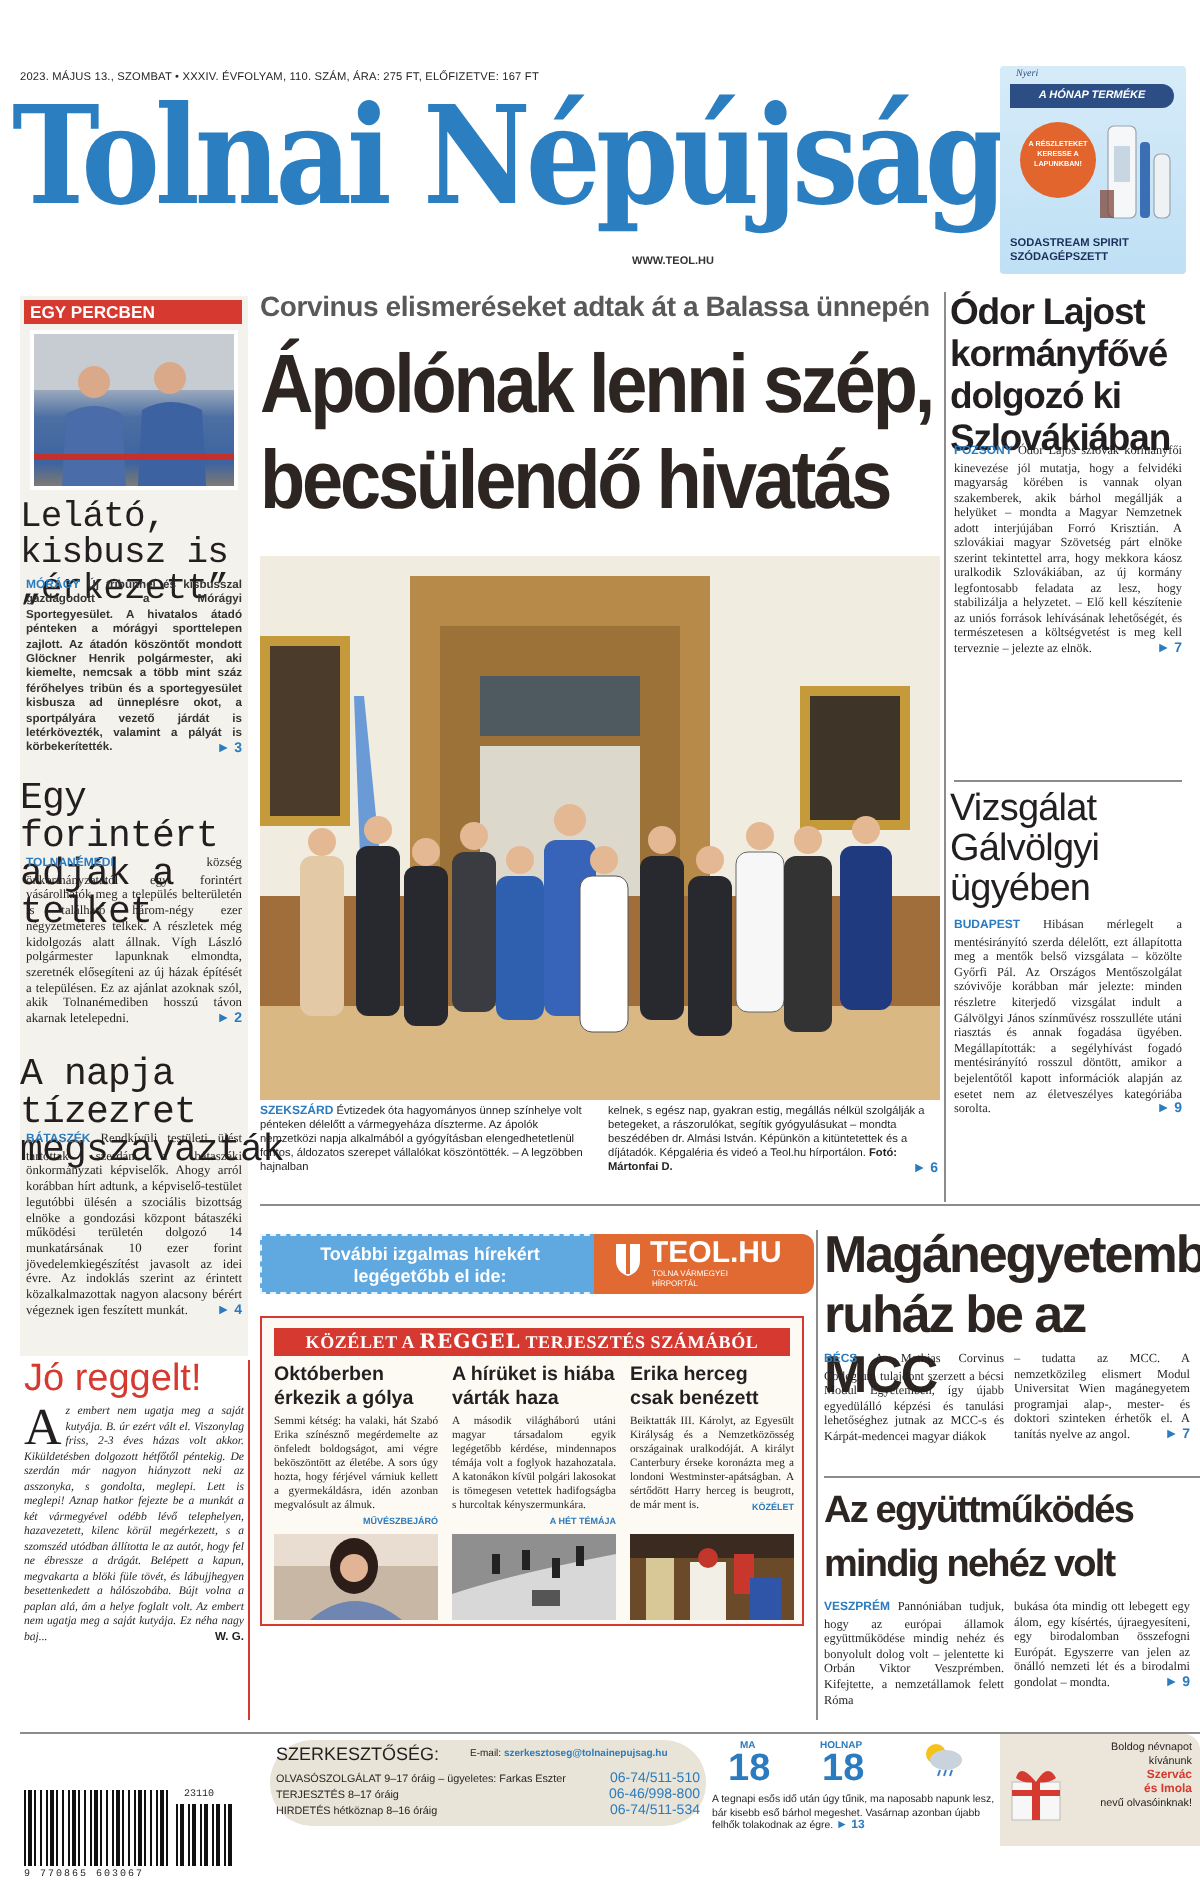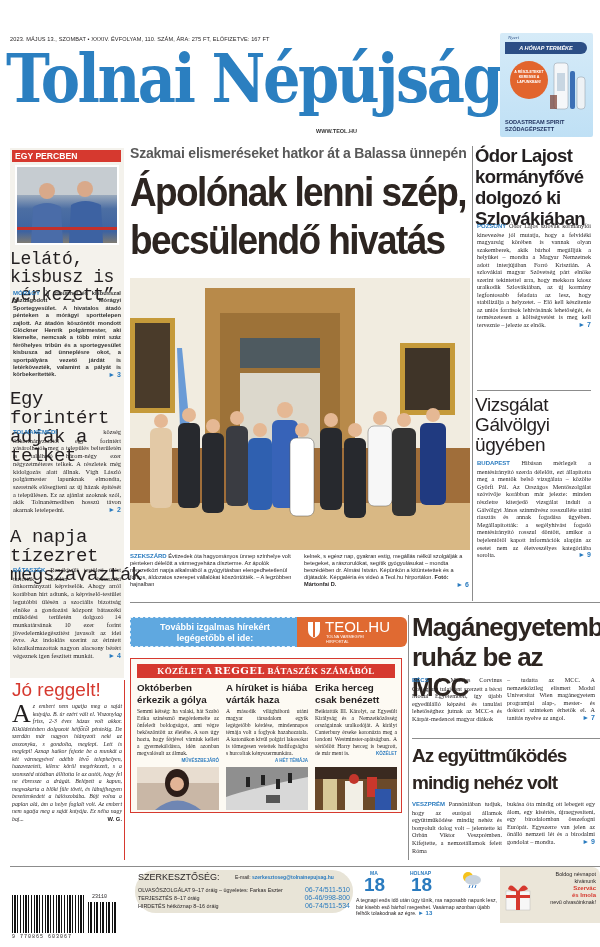--- a/index.html
+++ b/index.html
@@ -126,21 +126,21 @@
   <span style="float:right;font-weight:bold;font-style:normal;font-family:'Liberation Sans',sans-serif;">W. G.</span>
 </div>
 <div class="abs vline" style="left:124px;top:680px;height:180px;background:#d6392f;"></div>
 
 <div class="abs hline" style="left:10px;top:866px;width:590px;"></div>
 <div class="abs barcode"></div>
 <div class="abs barcode2"></div>
 <div class="abs" style="left:92px;top:894px;font-size:5px;font-family:'Liberation Mono',monospace;">23110</div>
 <div class="abs" style="left:12px;top:934px;font-size:5px;font-family:'Liberation Mono',monospace;letter-spacing:1px;">9 770865 603067</div>
 
-<div class="abs super">Szakmai elismeréseket hatkor át a Balassa ünnepén</div>
+<div class="abs super">Corvinus elismeréseket adtak át a Balassa ünnepén</div>
 <div class="abs main-head">
   <div>Ápolónak lenni szép,</div>
   <div>becsülendő hivatás</div>
 </div>
 <div class="abs photo-main">
   <svg width="340" height="272" viewBox="0 0 340 272">
     <rect width="340" height="272" fill="#f1ece0"></rect>
     <rect x="75" y="10" width="150" height="220" fill="#b88a4a"></rect>
     <rect x="90" y="35" width="120" height="190" fill="#9d7238"></rect>
     <rect x="110" y="60" width="80" height="30" fill="#4e5a60"></rect>
@@ -210,32 +210,32 @@
 
 <div class="abs teol-left">
   <div>További izgalmas hírekért</div>
   <div>legégetőbb el ide:</div>
 </div>
 <div class="abs teol-right">
   <svg class="abs" style="left:10px;top:4px;" width="14" height="18" viewBox="0 0 14 18">
     <path d="M1 1 H13 V9 Q13 15 7 17 Q1 15 1 9Z" fill="#fff"></path>
     <rect x="6" y="1" width="2" height="15" fill="#e06a32"></rect>
   </svg>
-  <div class="abs" style="left:28px;top:1px;font-size:15px;font-weight:normal;">TEOL.HU</div>
+  <div class="abs" style="left:28px;top:1px;font-size:15px;font-weight:bold;">TEOL.HU</div>
   <div class="abs" style="left:29px;top:17px;font-size:4px;line-height:5px;">
     <div>TOLNA VÁRMEGYEI</div>
     <div>HÍRPORTÁL</div>
   </div>
 </div>
 
 <div class="abs ajanlo">
   <div class="abs ajanlo-bar serif">
     <span>KÖZÉLET A</span>
     <span style="font-family:'DejaVu Serif',serif;font-size:10px;letter-spacing:0.5px;">REGGEL</span>
-    <span>BÁTASZÉK SZÁMÁBÓL</span>
+    <span>TERJESZTÉS SZÁMÁBÓL</span>
   </div>
 
   <div class="abs aj-col" style="left:6px;">
     <div class="aj-h">Októberben érkezik a gólya</div>
     <div class="aj-t">
       <span>Semmi kétség: ha valaki, hát Szabó Erika színésznő megérdemelte az önfeledt boldogságot, ami végre beköszöntött az életébe. A sors úgy hozta, hogy férjével várniuk kellett a gyermekáldásra, idén azonban megvalósult az álmuk.</span>
       <span class="kicker" style="font-size:4.5px;float:right;">MŰVÉSZBEJÁRÓ</span>
     </div>
   </div>
   <div class="abs aj-col" style="left:95px;">

